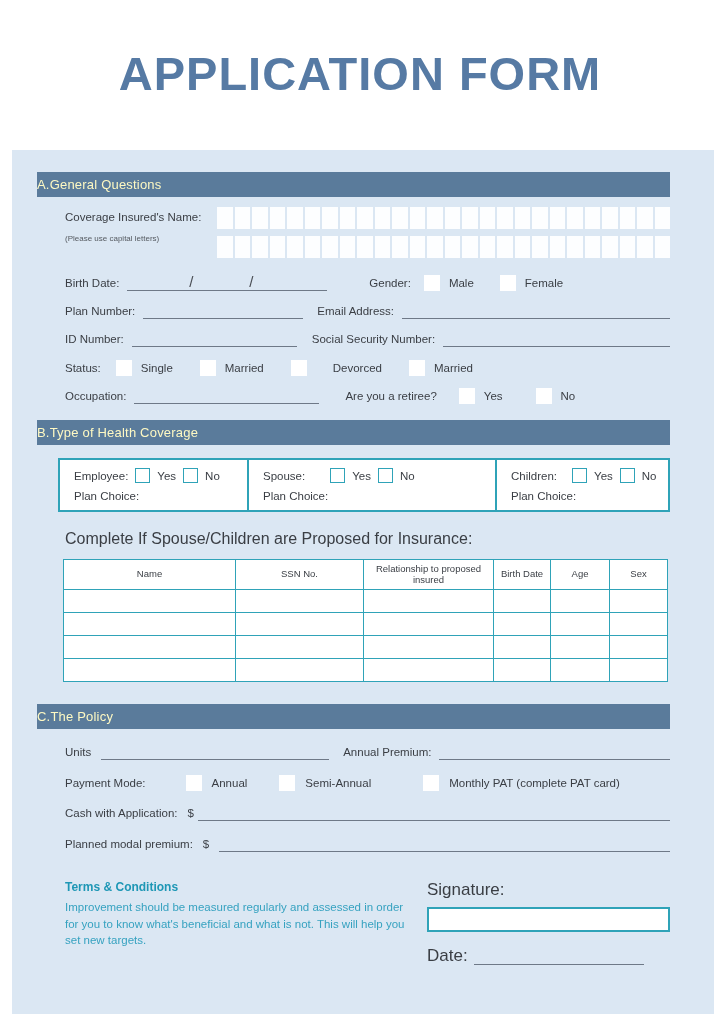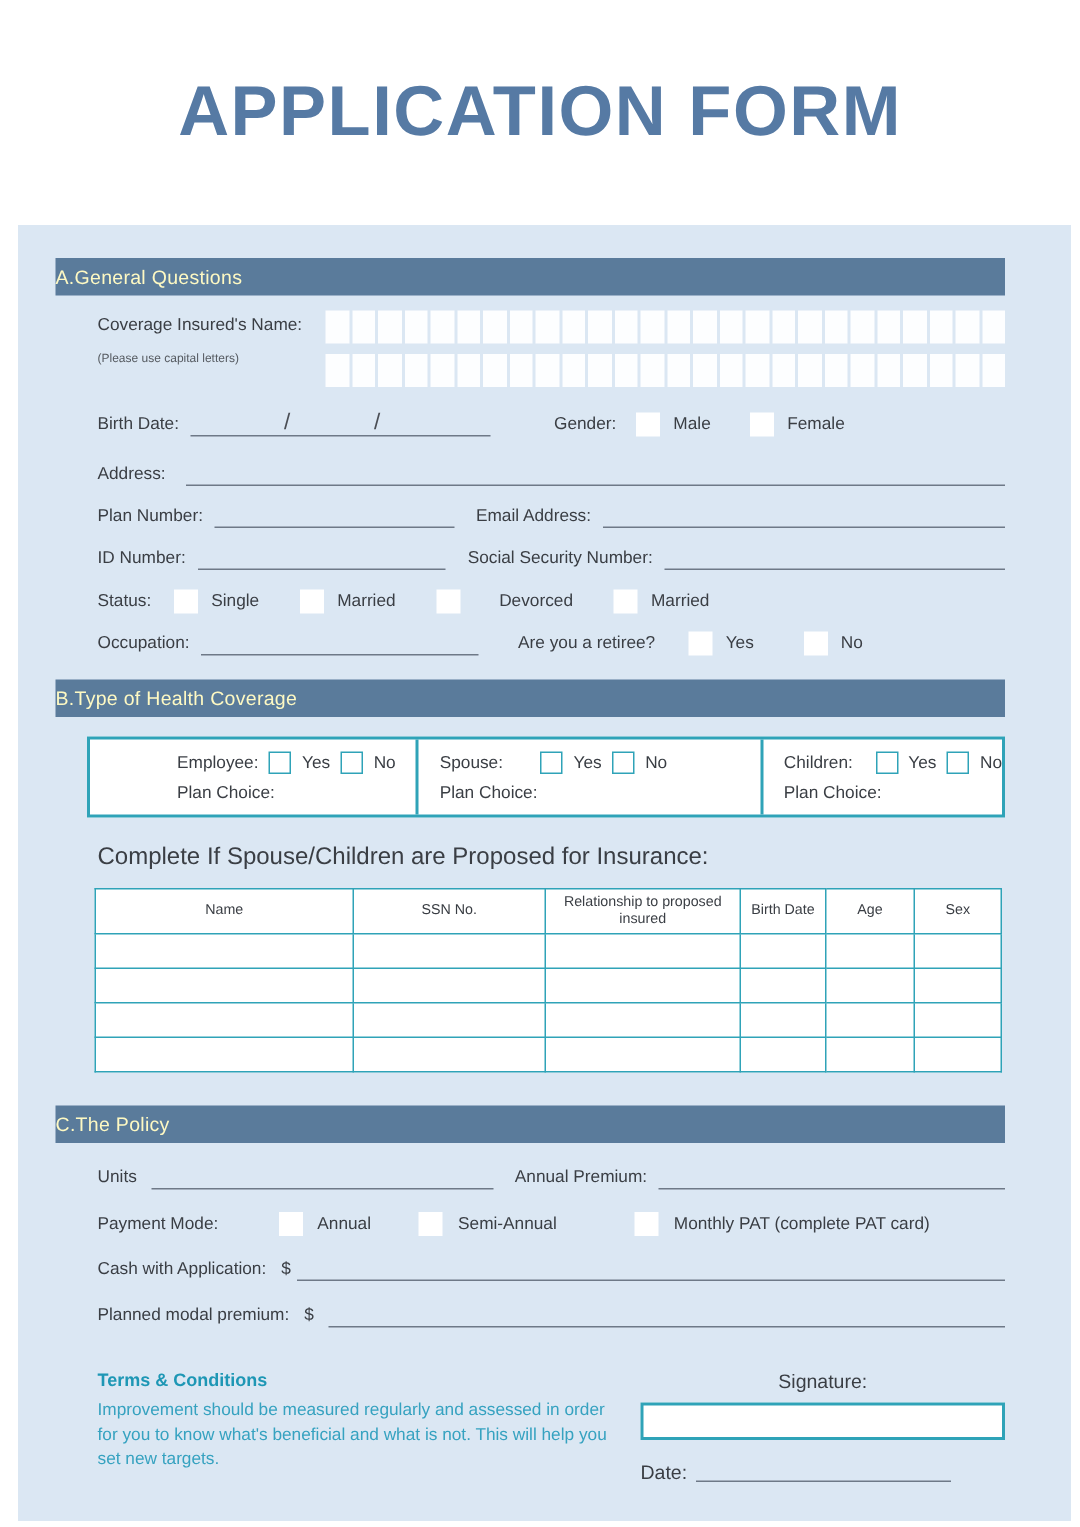--- a/index.html
+++ b/index.html
@@ -25,41 +25,41 @@
   .cells-row { display:flex; gap:2px; height:22px; margin-bottom:7px; }
   .cells-row div { flex:1; background:#fdfeff; }
 
   .cb { width:16px; height:16px; background:#ffffff; flex:0 0 auto; }
   .cb-teal { width:15px; height:15px; background:#ffffff; border:1.5px solid #2fa3b8; flex:0 0 auto; }
 
   .dateline { position:relative; width:200px; margin-left:8px; }
   .dateline span { position:absolute; bottom:0; font-size:15px; color:#4a4e54; }
   .slash1 { left:31%; } .slash2 { left:61%; }
 
-  .cov-box { display:flex; border:2px solid #2fa3b8; background:#ffffff; margin:13px 0 0 21px; height:54px;padding-left:44px; }
+  .cov-box { display:flex; border:2px solid #2fa3b8; background:#ffffff; margin:13px 0 0 21px; height:54px; }
   .cov-col { padding:8px 0 0 14px; font-size:11.5px; }
   .cov-col + .cov-col { border-left:2px solid #2fa3b8; }
   .cov-1 { width:187px; } .cov-2 { width:248px; } .cov-3 { flex:1; }
   .cov-line { display:flex; align-items:center; gap:7px; }
   .cov-plan { margin-top:7px; }
 
   .tbl-title { margin:18px 0 0 28px; font-size:16px; }
   table { border-collapse:collapse; margin:11px 0 0 26px; width:604px; table-layout:fixed; background:#ffffff; }
   th, td { border:1.5px solid #2fa3b8; }
   th { height:30px; font-size:9.5px; font-weight:normal; color:#3a3e44; text-align:center; line-height:1.15; padding:0 4px; }
   td { height:23px; }
 
   .sec-gap-b { margin-top:15px; }
   .sec-gap-c { margin-top:22px; }
 
   .footer { display:flex; margin:27px 0 0 28px; }
   .terms { width:352px; padding-right:20px; }
   .terms-title { font-size:12px; font-weight:bold; color:#1e97b5; }
   .terms-text { font-size:11.5px; color:#36a2c0; margin-top:5px; line-height:1.45; width:340px; }
-  .sig-col { width:243px; margin-left:auto; font-size:13px;text-align:center; }
+  .sig-col { width:243px; margin-left:auto; font-size:17px; }
   .sig-box { margin-top:7px; height:25px; background:#ffffff; border:2px solid #2fa3b8; }
   .date-row { display:flex; align-items:center; margin-top:14px; }
 </style>
 </head>
 <body>
 
 <div class="title">APPLICATION FORM</div>
 
 <div class="panel">
   <div class="inner">
@@ -137,24 +137,20 @@
         <span class="slash1">/</span>
         <span class="slash2">/</span>
       </div>
       <span style="margin-left:42px;">Gender:</span>
       <span class="cb" style="margin-left:13px;"></span>
       <span style="margin-left:9px;">Male</span>
       <span class="cb" style="margin-left:26px;"></span>
       <span style="margin-left:9px;">Female</span>
     </div>
 
-    <div class="row" style="margin-top:15px; height:18px;">
-      <span>Address:</span>
-      <div class="ln grow" style="margin-left:14px;"></div>
-    </div>
 
     <div class="row" style="margin-top:10px; height:18px;">
       <span>Plan Number:</span>
       <div class="ln" style="width:160px; margin-left:8px;"></div>
       <span style="margin-left:14px;">Email Address:</span>
       <div class="ln grow" style="margin-left:8px;"></div>
     </div>
 
     <div class="row" style="margin-top:10px; height:18px;">
       <span>ID Number:</span>

